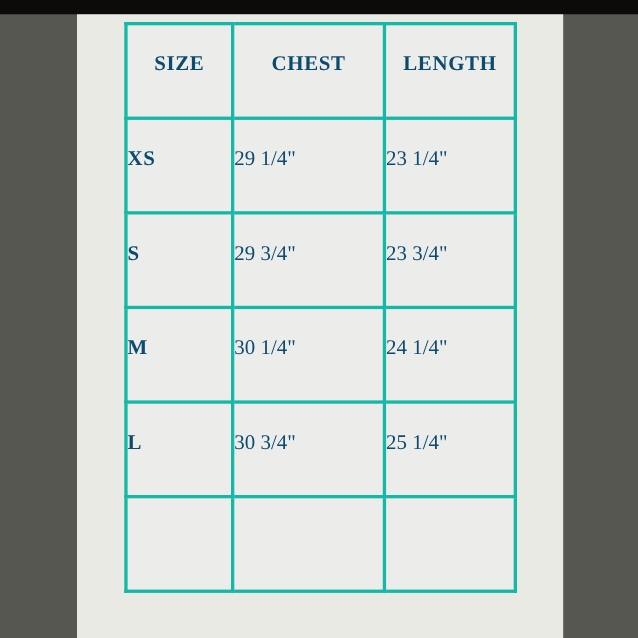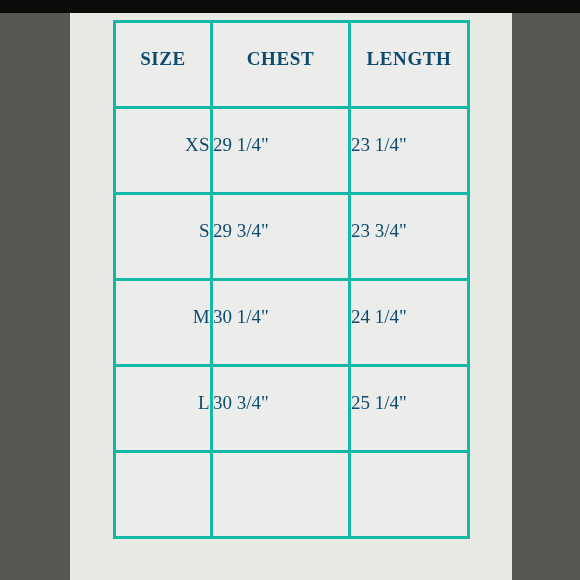--- a/index.html
+++ b/index.html
@@ -83,22 +83,22 @@
   .col-chest { width: 119px; }
 
   .size-table th {
     font-size: 19px;
     font-weight: bold;
     letter-spacing: 0.6px;
     text-align: center;
   }
   .cell-size {
     font-size: 19px;
-    font-weight: normal;
-    text-align: right;
+    font-weight: bold;
+    text-align: left;
     letter-spacing: 0.4px;
   }
   .cell-meas {
     font-size: 19px;
     font-weight: normal;
     text-align: left;
     padding-left: 25px;
   }
 </style>
 </head>

